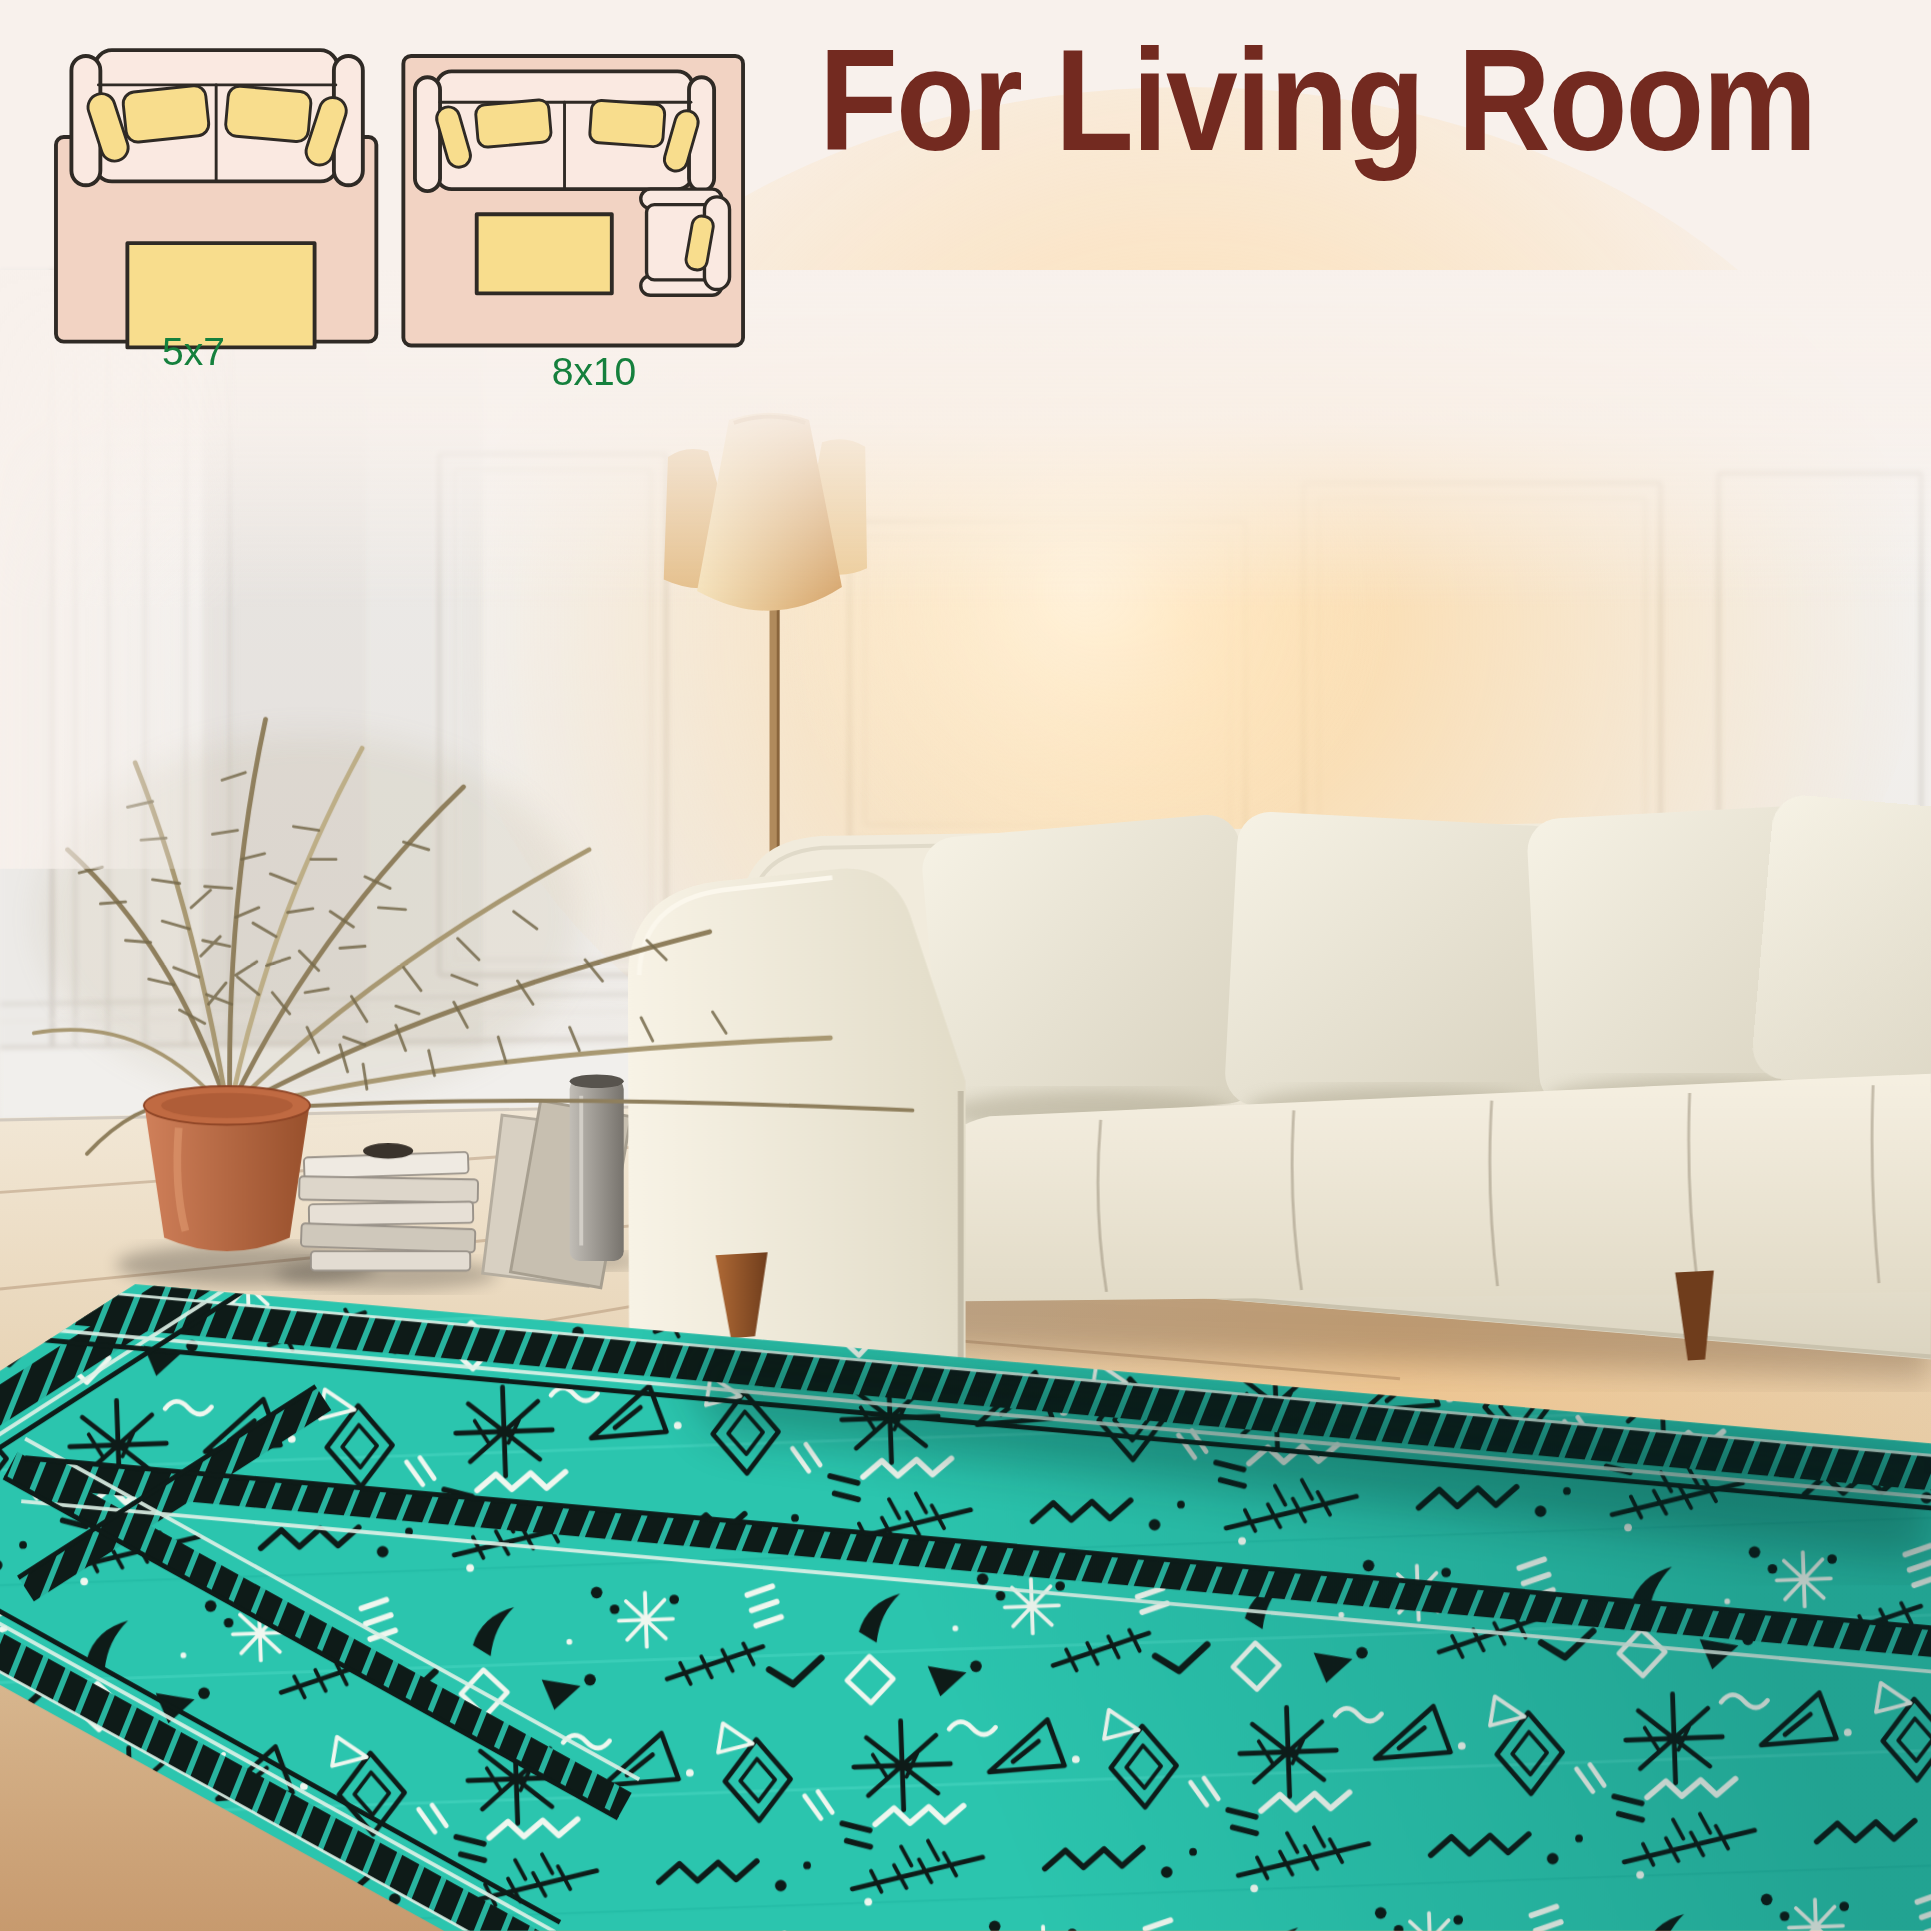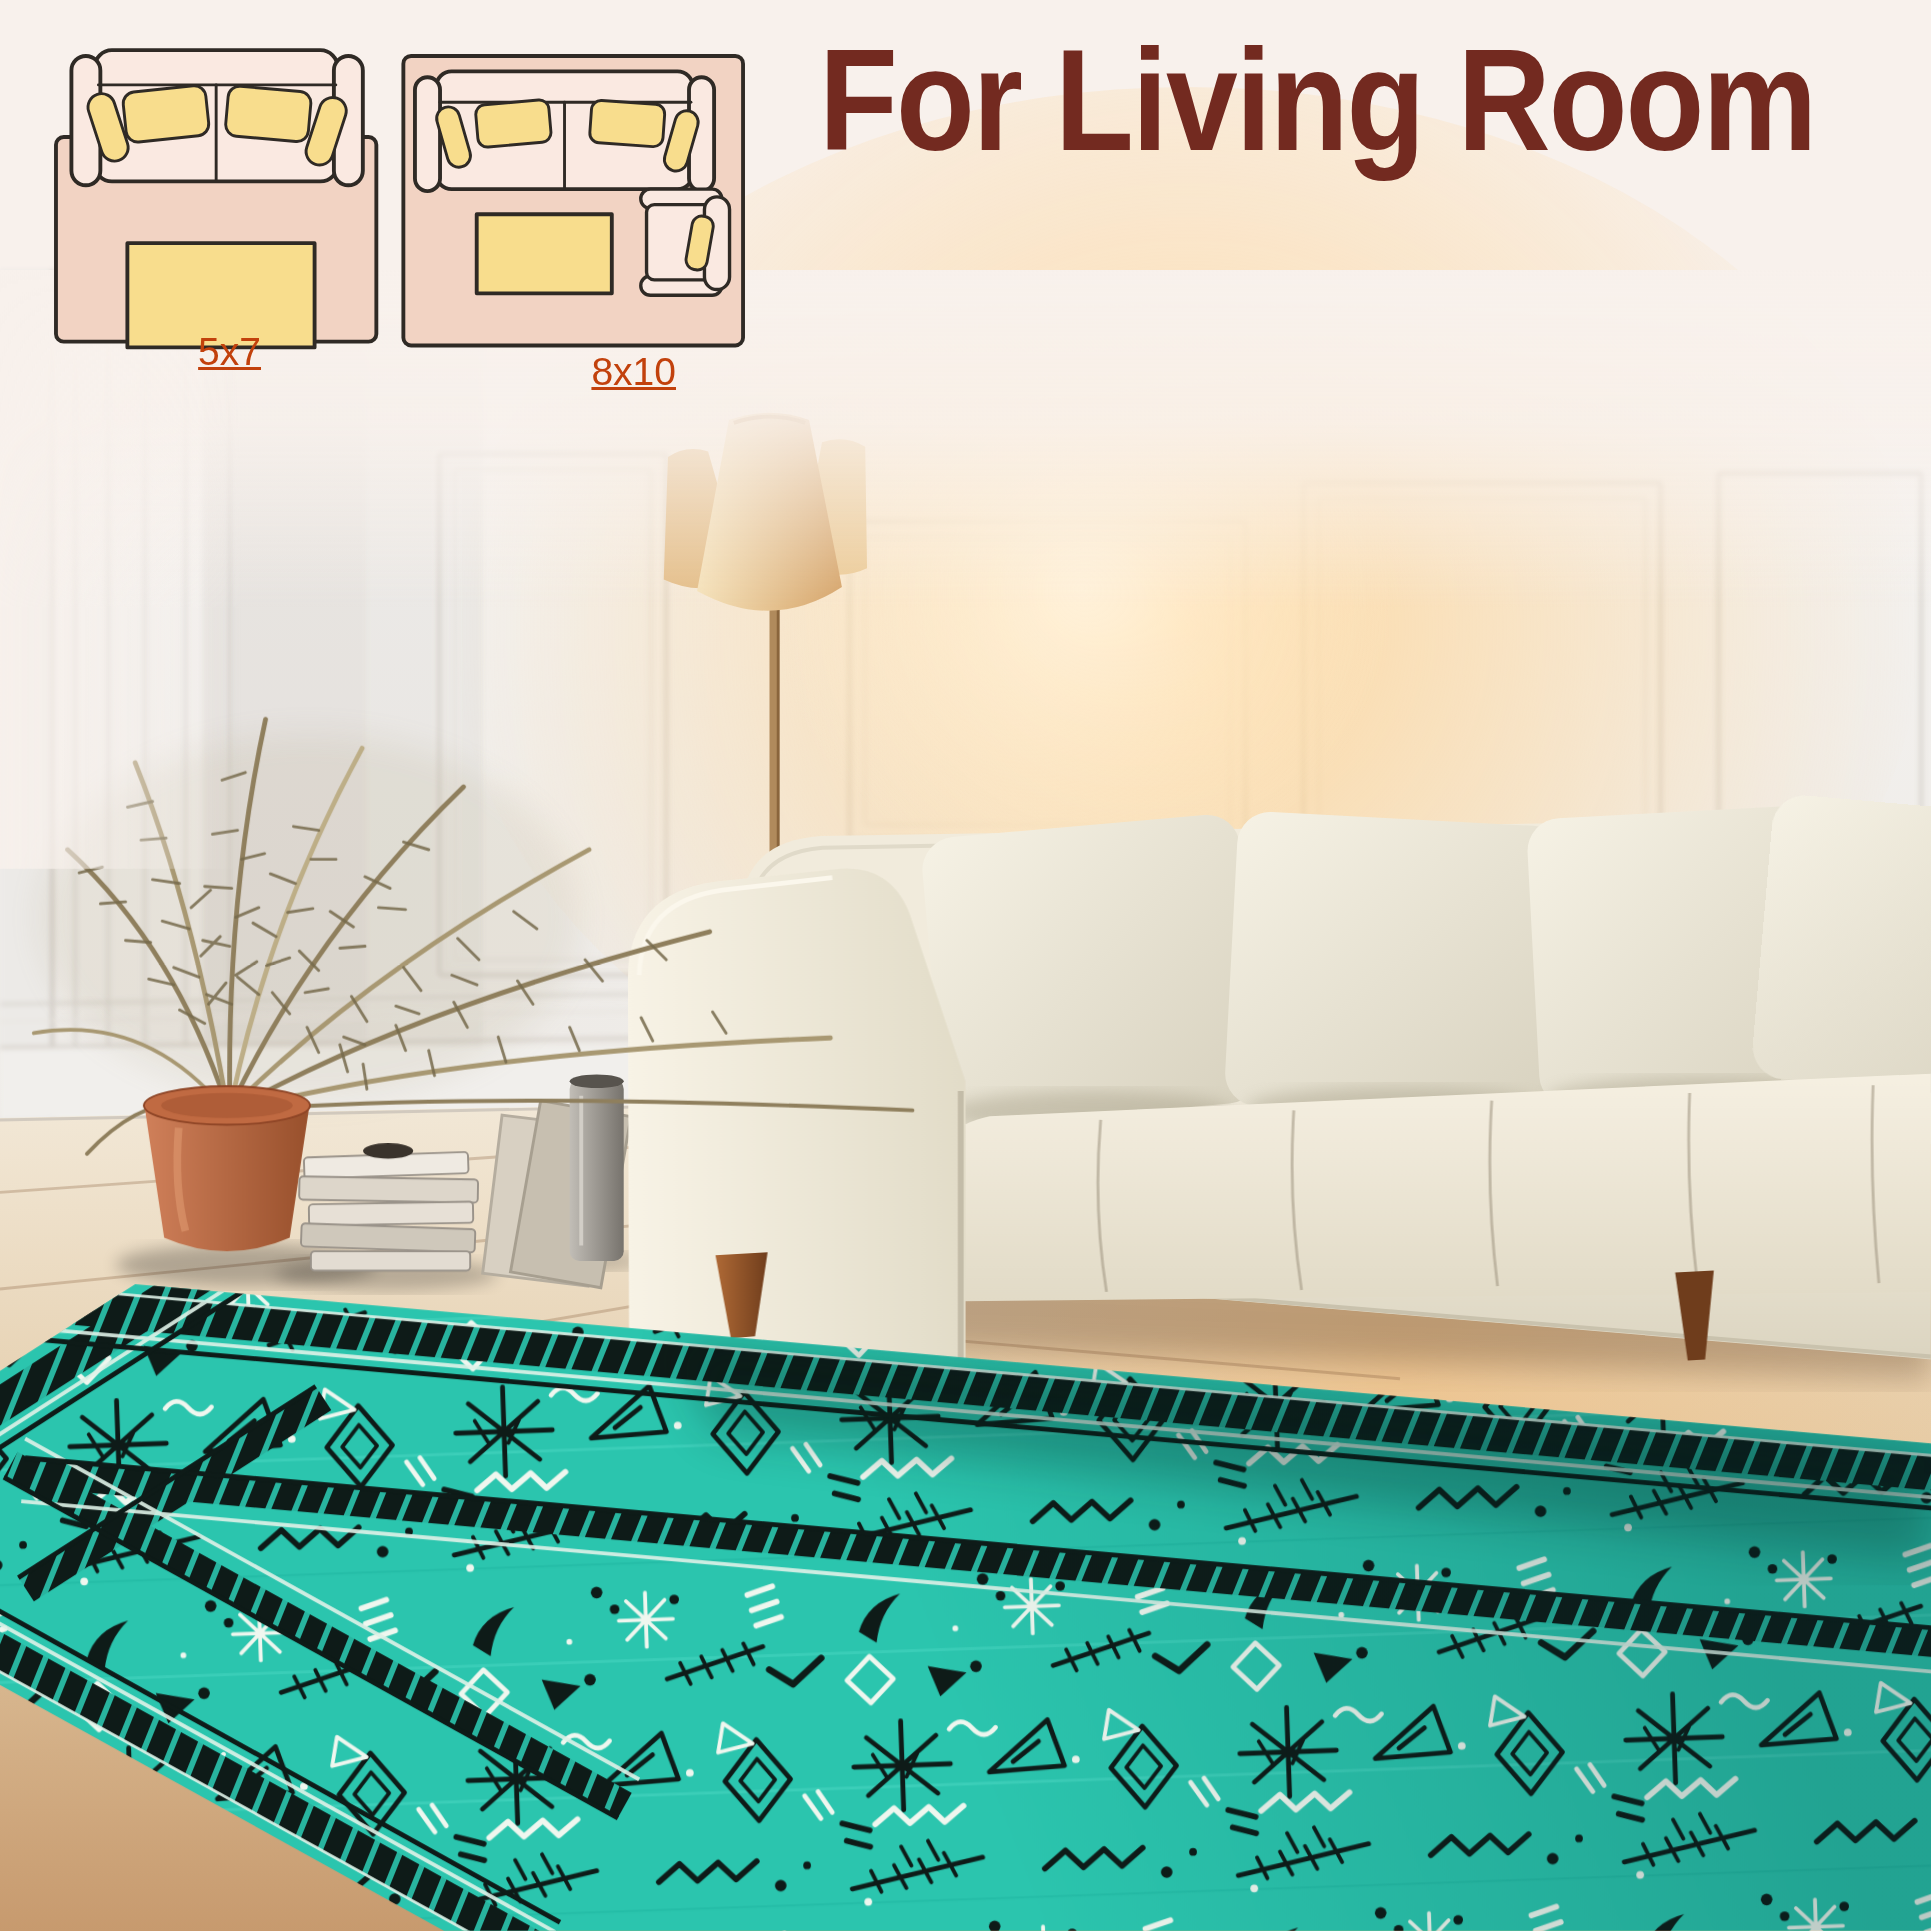--- a/index.html
+++ b/index.html
@@ -5,21 +5,21 @@
   html,body{margin:0;padding:0;background:#222;}
   .canvas{position:relative;width:1931px;height:1931px;background:#f8f1ec;overflow:hidden;
           font-family:"Liberation Sans",sans-serif;}
   .photo-svg{position:absolute;left:0;top:0;width:1931px;height:1931px;display:block;}
   .diagram-svg{position:absolute;left:0;top:0;width:772px;height:386px;display:block;z-index:4;}
   .hdr{position:absolute;left:819px;top:17.4px;width:1110px;z-index:5;}
   .title{margin:0;font-size:129px;font-weight:700;letter-spacing:-1.9px;color:#732a20;
          transform:scale(1.0,1.12);transform-origin:0 0;white-space:nowrap;}
   .desc{position:absolute;left:823px;top:197px;width:1110px;z-index:5;margin:0;
         font-size:46px;line-height:70px;color:#732a20;letter-spacing:0;}
-  .diag-label{position:absolute;z-index:5;font-size:39px;color:#c2410c;text-align:right;text-decoration:underline;}
+  .diag-label{position:absolute;z-index:5;font-size:39px;color:#15803d;text-align:center;}
   .lbl-5x7{left:126px;top:330px;width:135px;}
   .lbl-8x10{left:512px;top:350px;width:164px;}
 </style>
 </head>
 <body>
 
 <div class="canvas">
 
   <svg class="photo-svg" viewBox="0 0 2000 2000">
     <defs>

